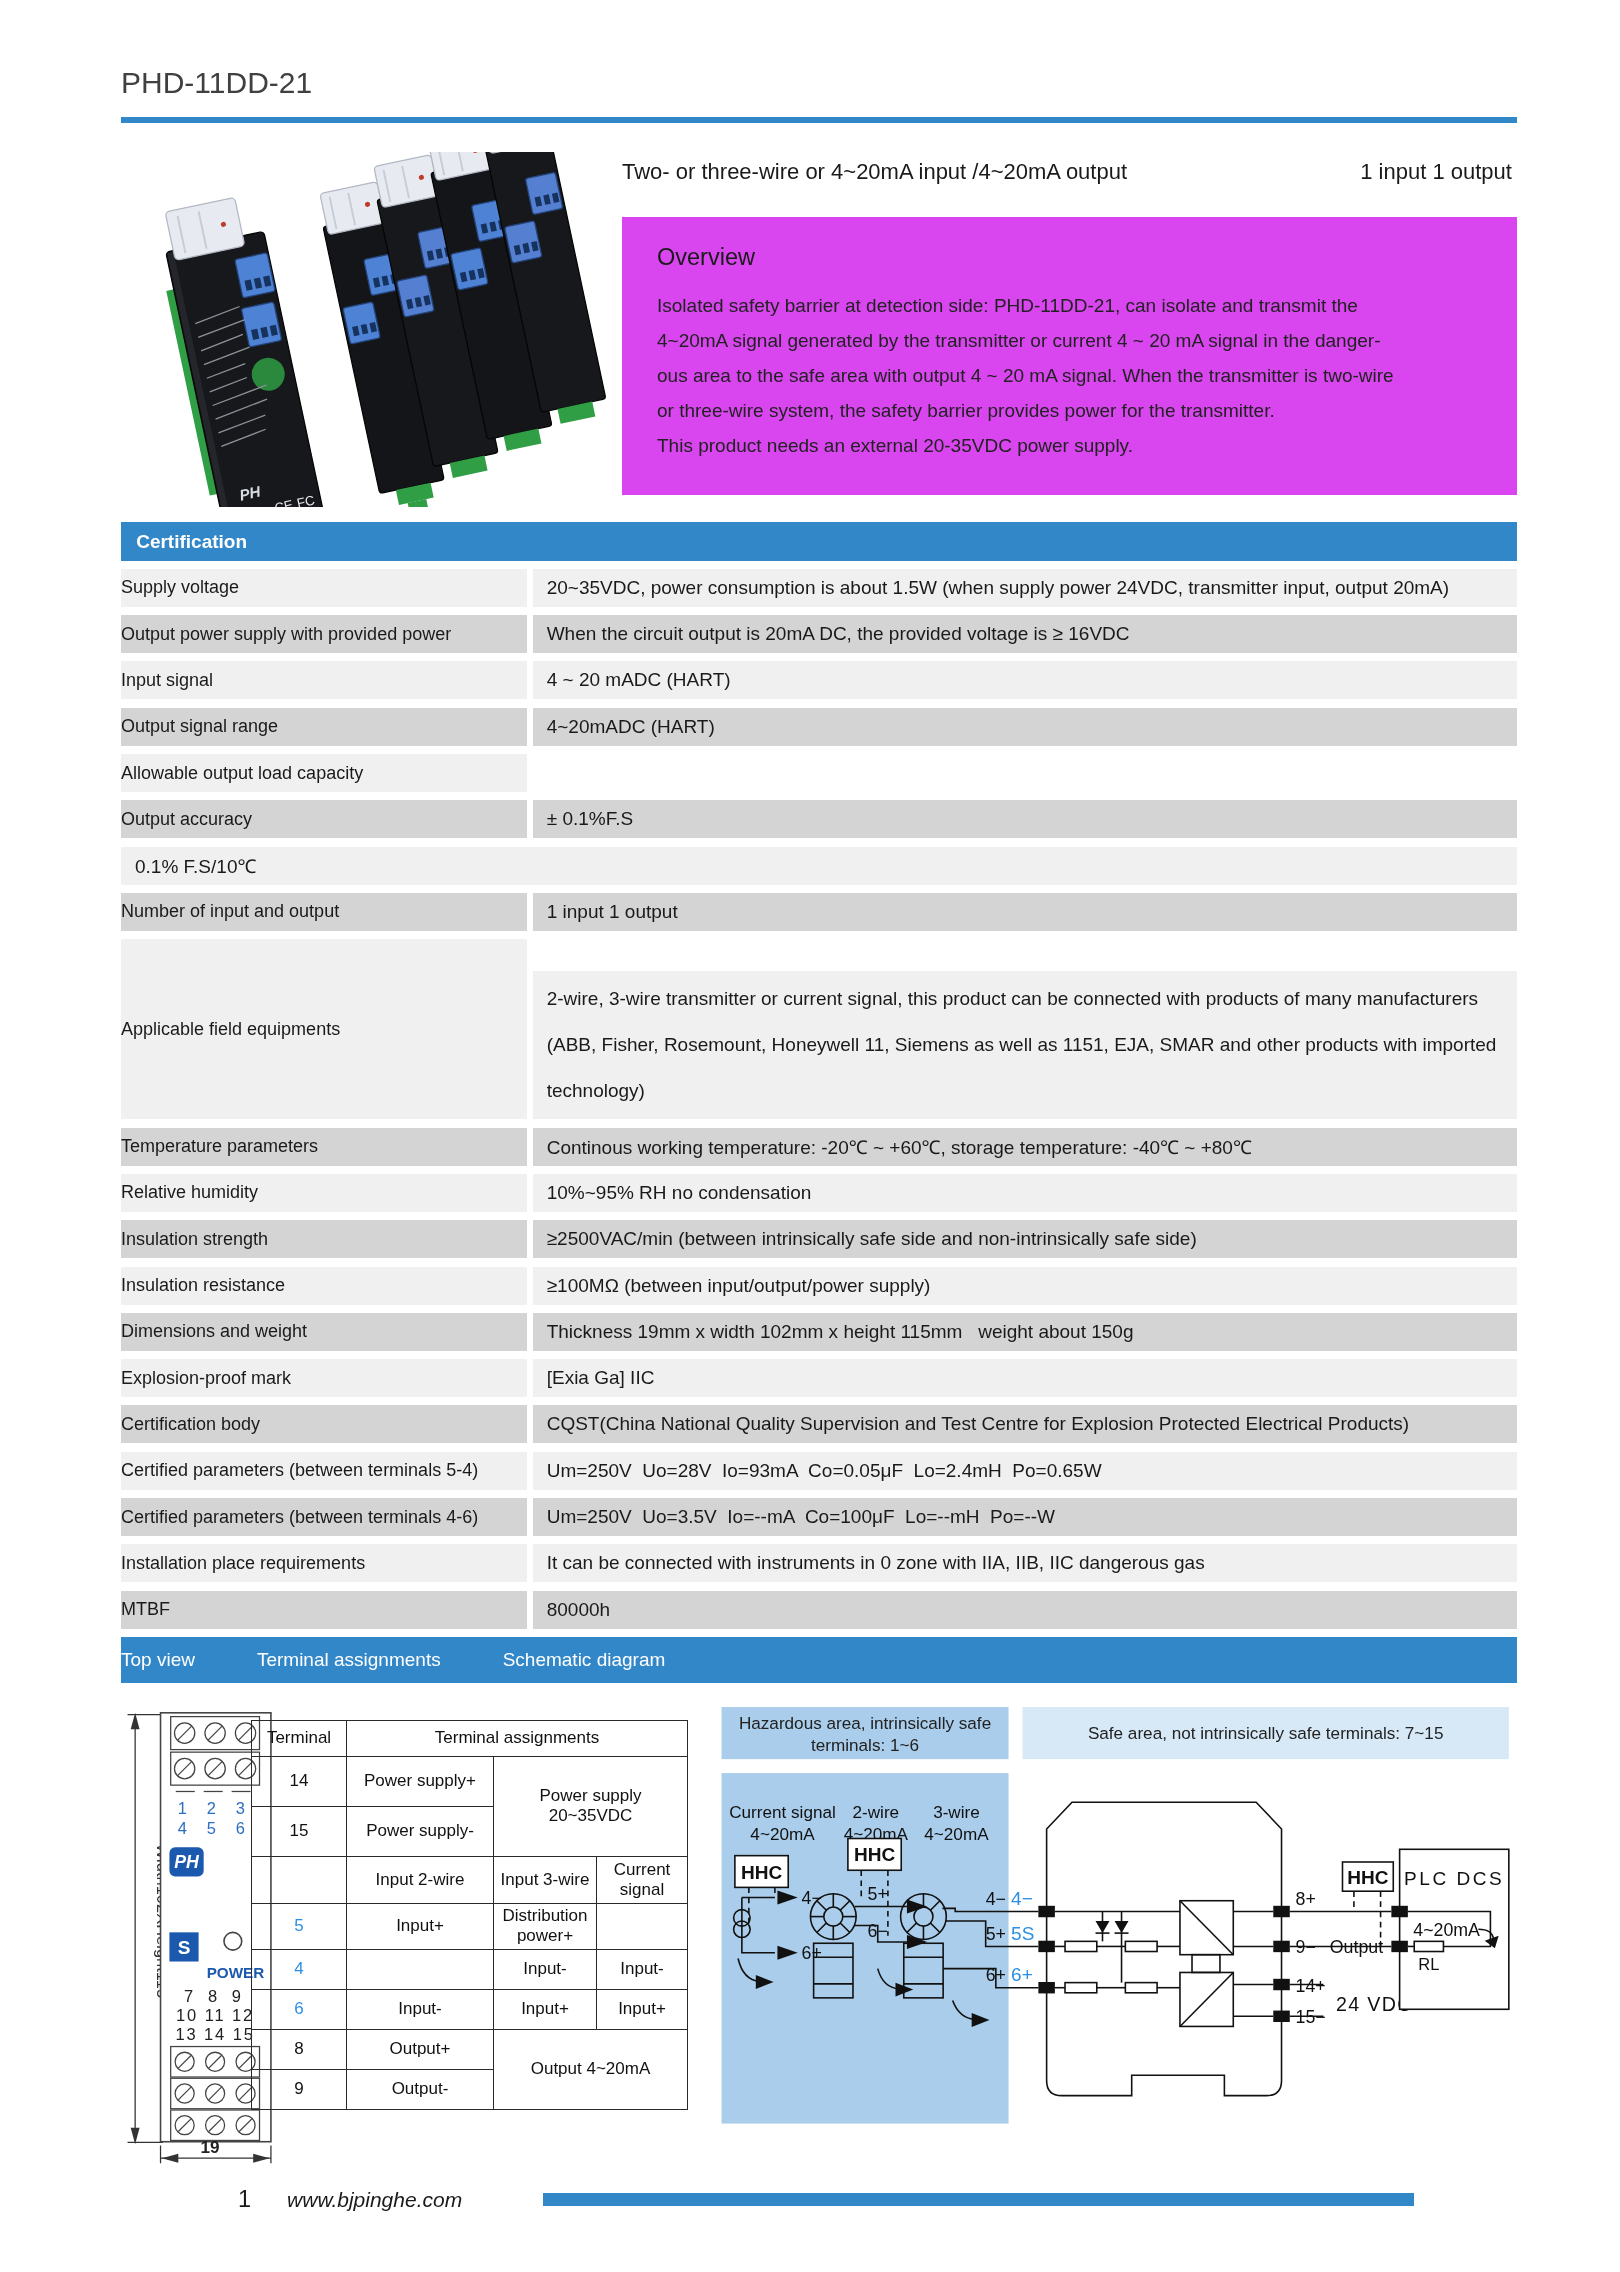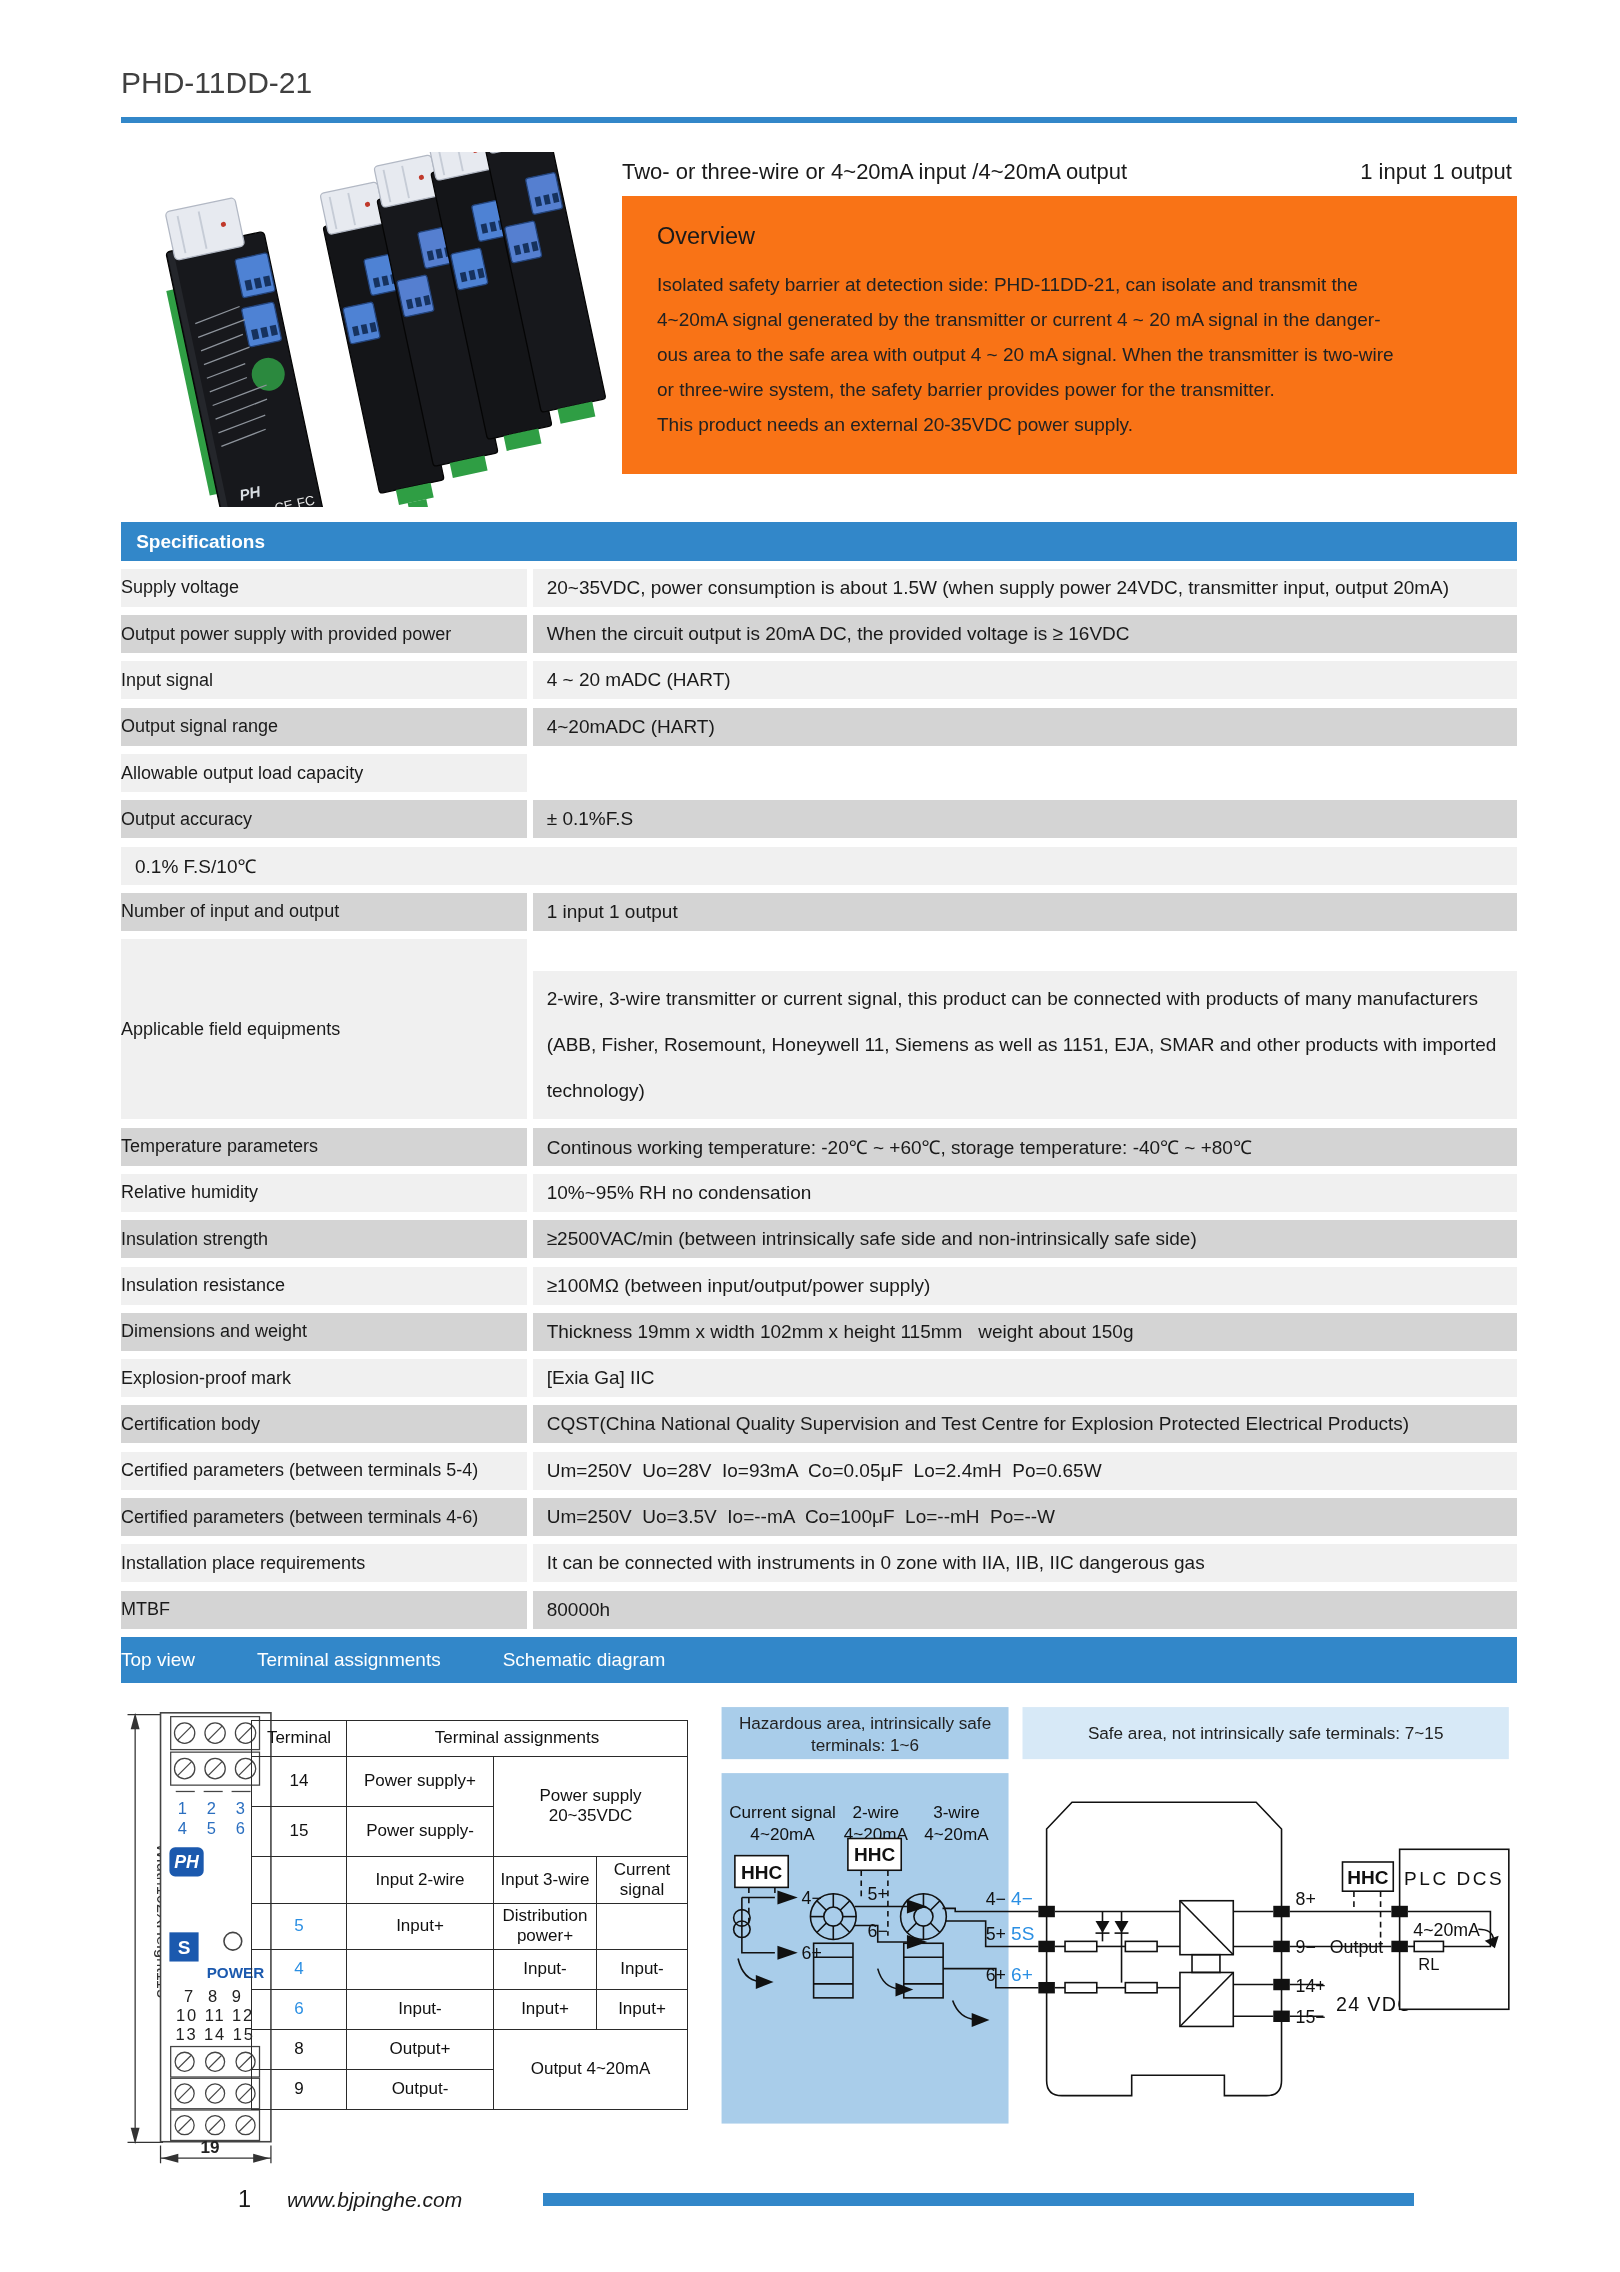--- a/index.html
+++ b/index.html
@@ -15,21 +15,21 @@
   .hdr { padding-top:61px; }
   .title { font-size:32px; font-weight:400; letter-spacing:0.3px; color:#111; }
   .model { font-size:30px; font-weight:400; margin-top:5.1px; color:#404040; }
   .title-rule { height:6.3px; background:#3287c9; margin-top:16.5px; }
 
   
   .intro { display:flex; margin-top:29px; }
   .photo-wrap { width:501px; flex:none; }
   .intro-right { flex:1; padding-top:7.6px; }
   .headline { display:flex; justify-content:space-between; font-size:22px; padding-right:5.1px; }
-  .overview-box { background:#f97316; margin-top:11px; padding:27px 36px 32px 35px; min-height:270px; }
+  .overview-box { background:#d946ef; margin-top:32px; padding:27px 36px 32px 35px; min-height:270px; }
   .overview-title { font-size:23.5px; font-weight:400; }
   .overview-text { font-size:19px; line-height:1.83; margin-top:18px; white-space:pre-line; color:#222; }
 
   
   .specs-header { margin-top:12.7px; height:39px; background:#3287c9; color:#fff;
     font-size:19px; font-weight:bold; line-height:39px; padding-left:15.2px; }
   .spec-row { display:flex; gap:5.7px; margin-top:8.3px; min-height:38px; }
   .spec-row .label { width:406px; flex:none; display:flex; align-items:center;
     font-size:18px; }
   .spec-row .value { flex:1; display:flex; align-items:center;
@@ -198,21 +198,21 @@
           <div class="overview-title">Overview</div>
           <div class="overview-text">Isolated safety barrier at detection side: PHD-11DD-21, can isolate and transmit the
 4~20mA signal generated by the transmitter or current 4 ~ 20 mA signal in the danger-
 ous area to the safe area with output  4 ~ 20 mA signal. When the transmitter is two-wire
 or three-wire system, the safety barrier provides power for the transmitter.
 This product needs an external 20-35VDC power supply.</div>
         </div>
       </div>
     </div>
 
-    <div class="specs-header">Specifications</div>
+    <div class="specs-header">Certification</div>
     <div>
       <div class="spec-row odd">
           <div class="label">Supply voltage</div>
           <div class="value">20~35VDC, power consumption is about 1.5W (when supply power 24VDC, transmitter input, output 20mA)</div>
         </div>
       <div class="spec-row even">
           <div class="label">Output power supply with provided power</div>
           <div class="value">When the circuit output is 20mA DC, the provided voltage is ≥ 16VDC</div>
         </div>
       <div class="spec-row odd">

